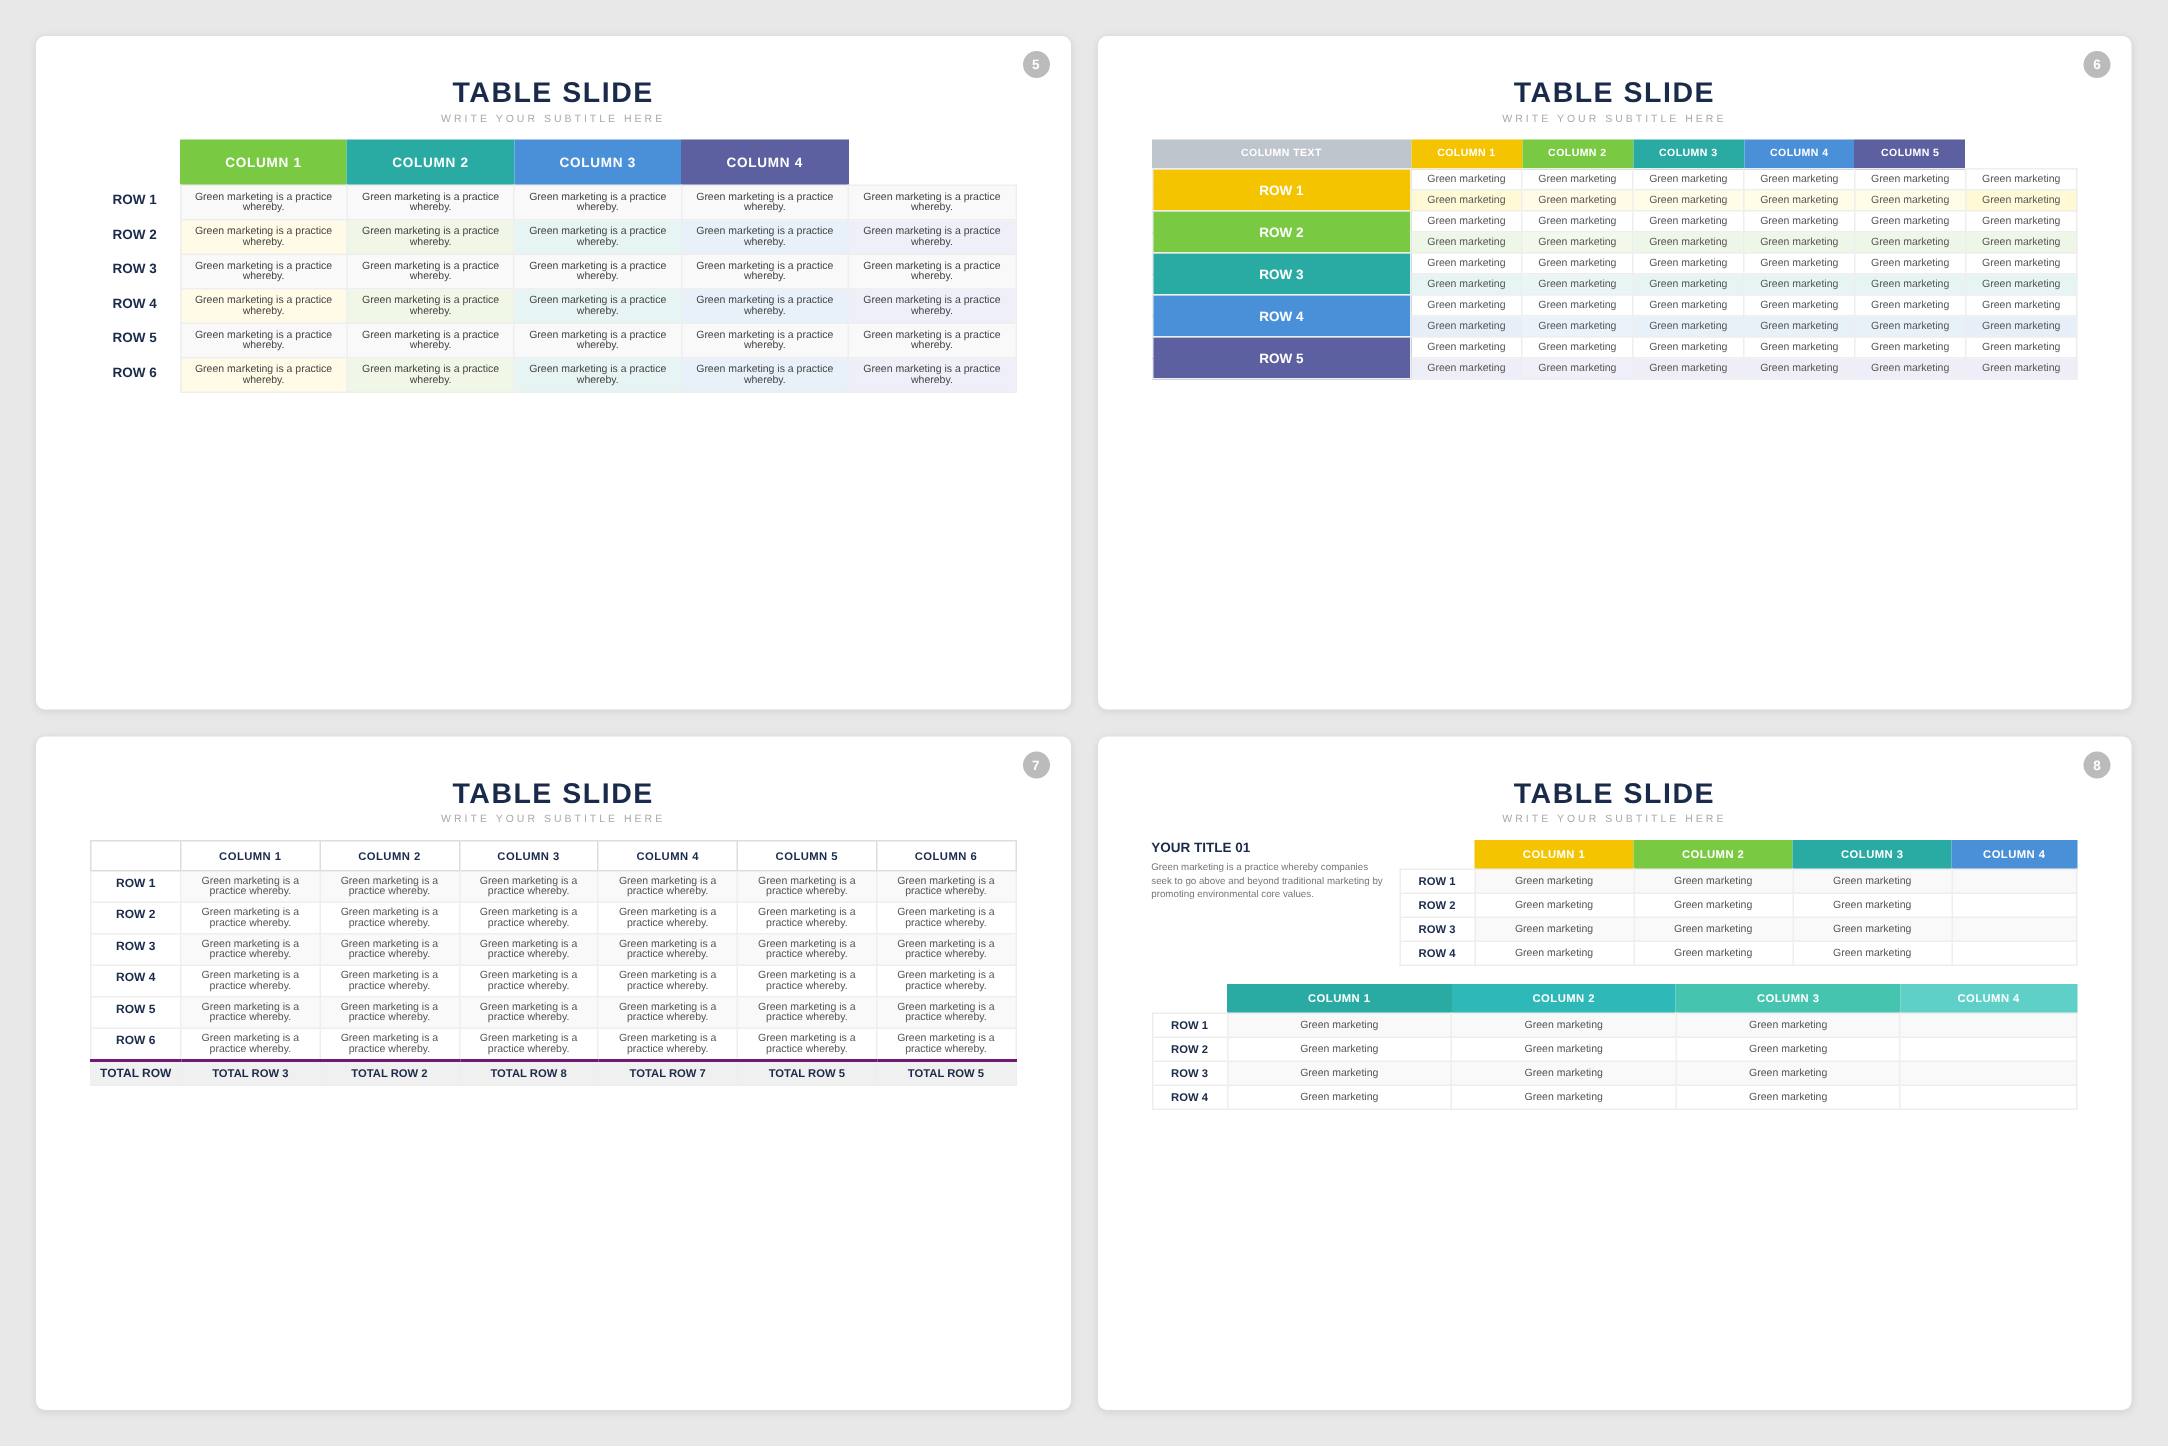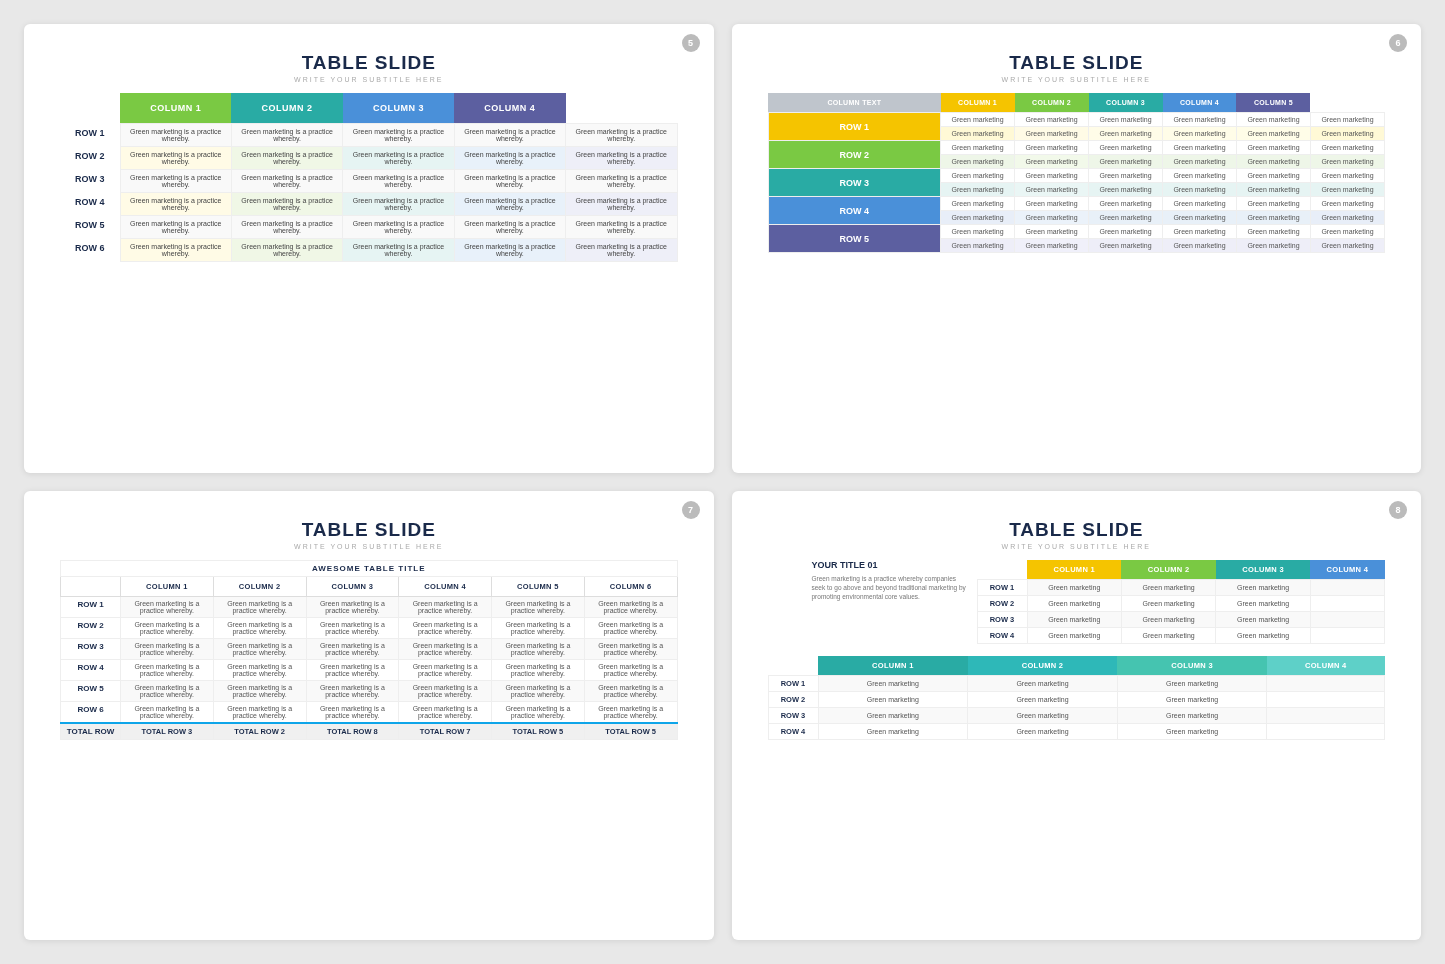--- a/index.html
+++ b/index.html
@@ -142,27 +142,27 @@
       font-size: 8px;
       background: #fff;
     }
     .s3-odd td:not(:first-child) { background: #f9f9f9; }
     .s3-even td:not(:first-child) { background: #fff; }
     .s3-total td {
       font-weight: 700;
       font-size: 7.5px;
       color: #1a2a4a;
       background: #f0f0f0 !important;
-      border-top: 2px solid #0ea5e9;
+      border-top: 2px solid #701a75;
     }
 
     
     .s4-wrapper { display: flex; flex-direction: column; gap: 12px; width: 100%; }
     .s4-section { display: flex; gap: 10px; align-items: flex-start; }
-    .s4-text { flex: 0 0 155px; margin-left: 44px; }
+    .s4-text { flex: 0 0 155px; }
     .s4-text-title { font-size: 9px; font-weight: 900; color: #1a2a4a; text-transform: uppercase; margin-bottom: 4px; }
     .s4-text-body { font-size: 6.5px; color: #777; line-height: 1.4; }
     .s4-table { flex: 1; border-collapse: collapse; font-size: 7px; }
     .s4-table th { padding: 5px 4px; text-align: center; font-weight: 700; font-size: 7.5px; text-transform: uppercase; color: #fff; letter-spacing: 0.3px; }
     .s4-table td { padding: 3px 5px; font-size: 7px; color: #555; text-align: center; border: 1px solid #eee; }
     .s4-table tr td:first-child { font-weight: 700; color: #1a2a4a; font-size: 7.5px; background: #fff; }
     .s4t1-col1 { background: #f5c400; }
     .s4t1-col2 { background: #7ac943; }
     .s4t1-col3 { background: #29aba4; }
     .s4t1-col4 { background: #4a90d9; }
@@ -348,23 +348,20 @@
       </tbody>
   </table>
 </div>
 
 <div class="slide slide-wrap">
   <div class="slide-num">7</div>
   <div class="slide-title">TABLE SLIDE</div>
   <div class="slide-subtitle">WRITE YOUR SUBTITLE HERE</div>
   <table class="s3-table" style="width:100%;">
     <tbody>
-      <tr class="s3-title-row">
-        <td colspan="7">AWESOME TABLE TITLE</td>
-      </tr>
       <tr>
         <th style="width:60px;"></th>
         <th>COLUMN 1</th>
         <th>COLUMN 2</th>
         <th>COLUMN 3</th>
         <th>COLUMN 4</th>
         <th>COLUMN 5</th>
         <th>COLUMN 6</th>
       </tr>
     </tbody>

